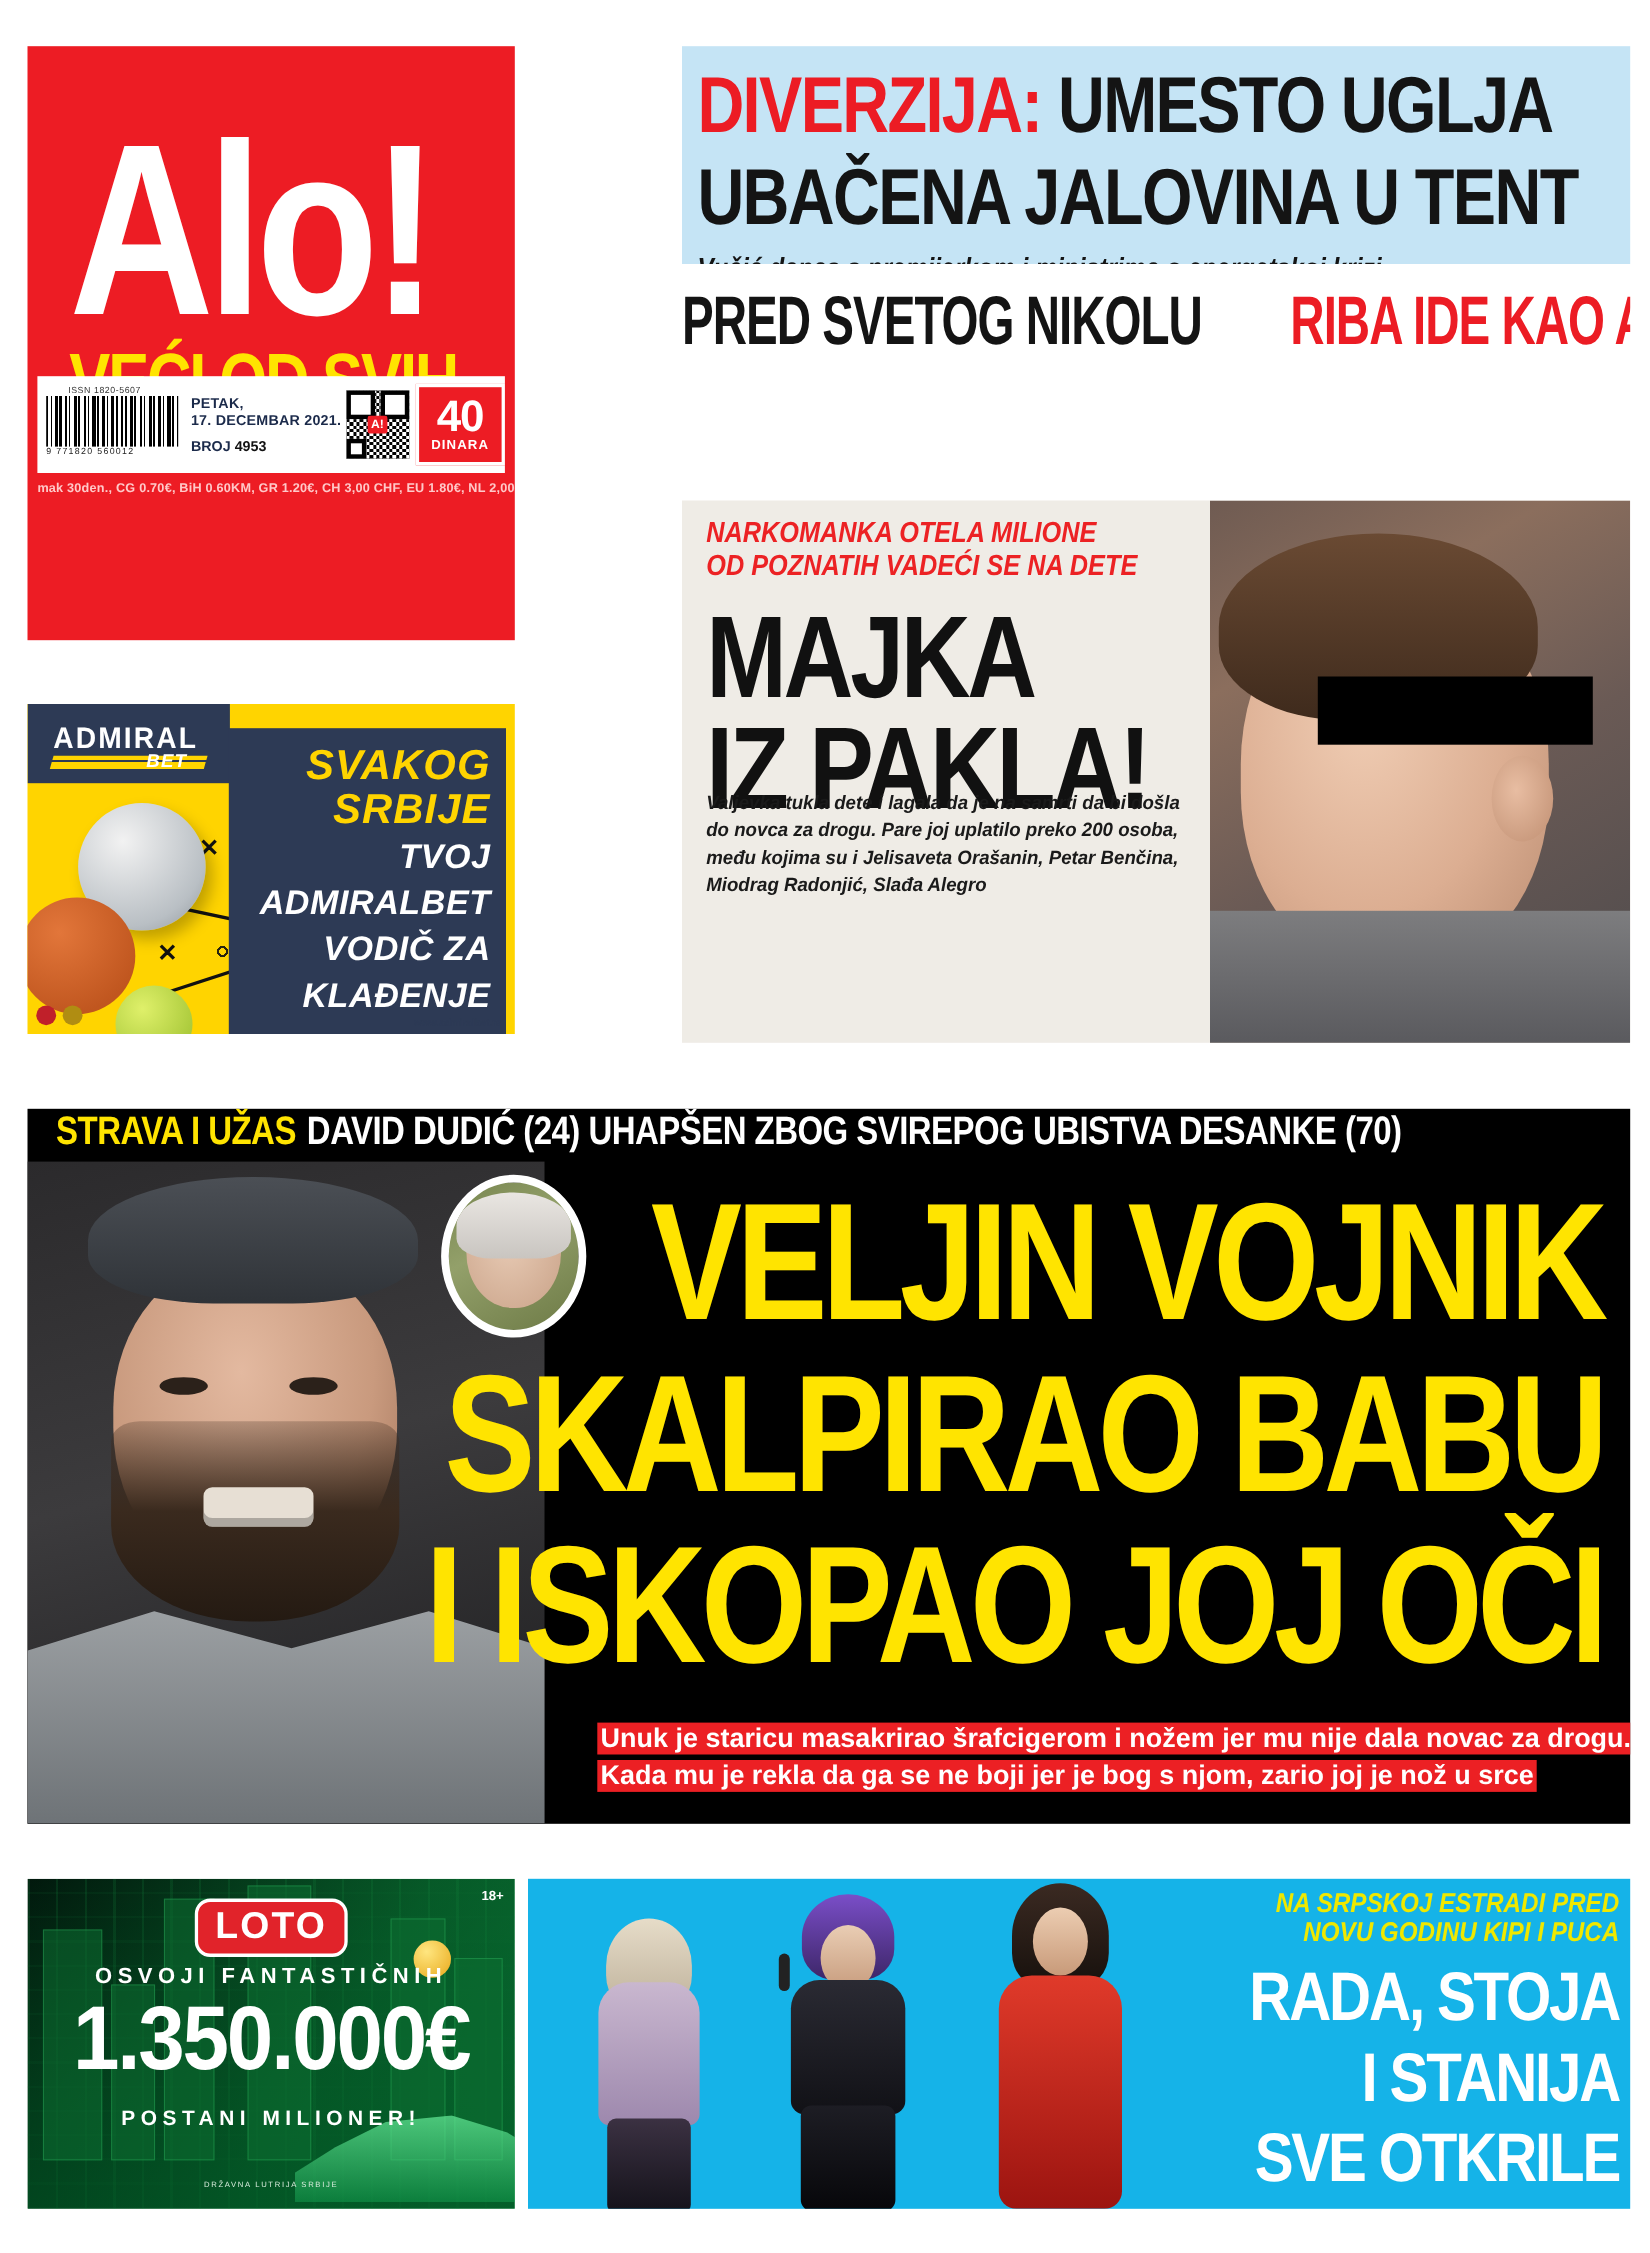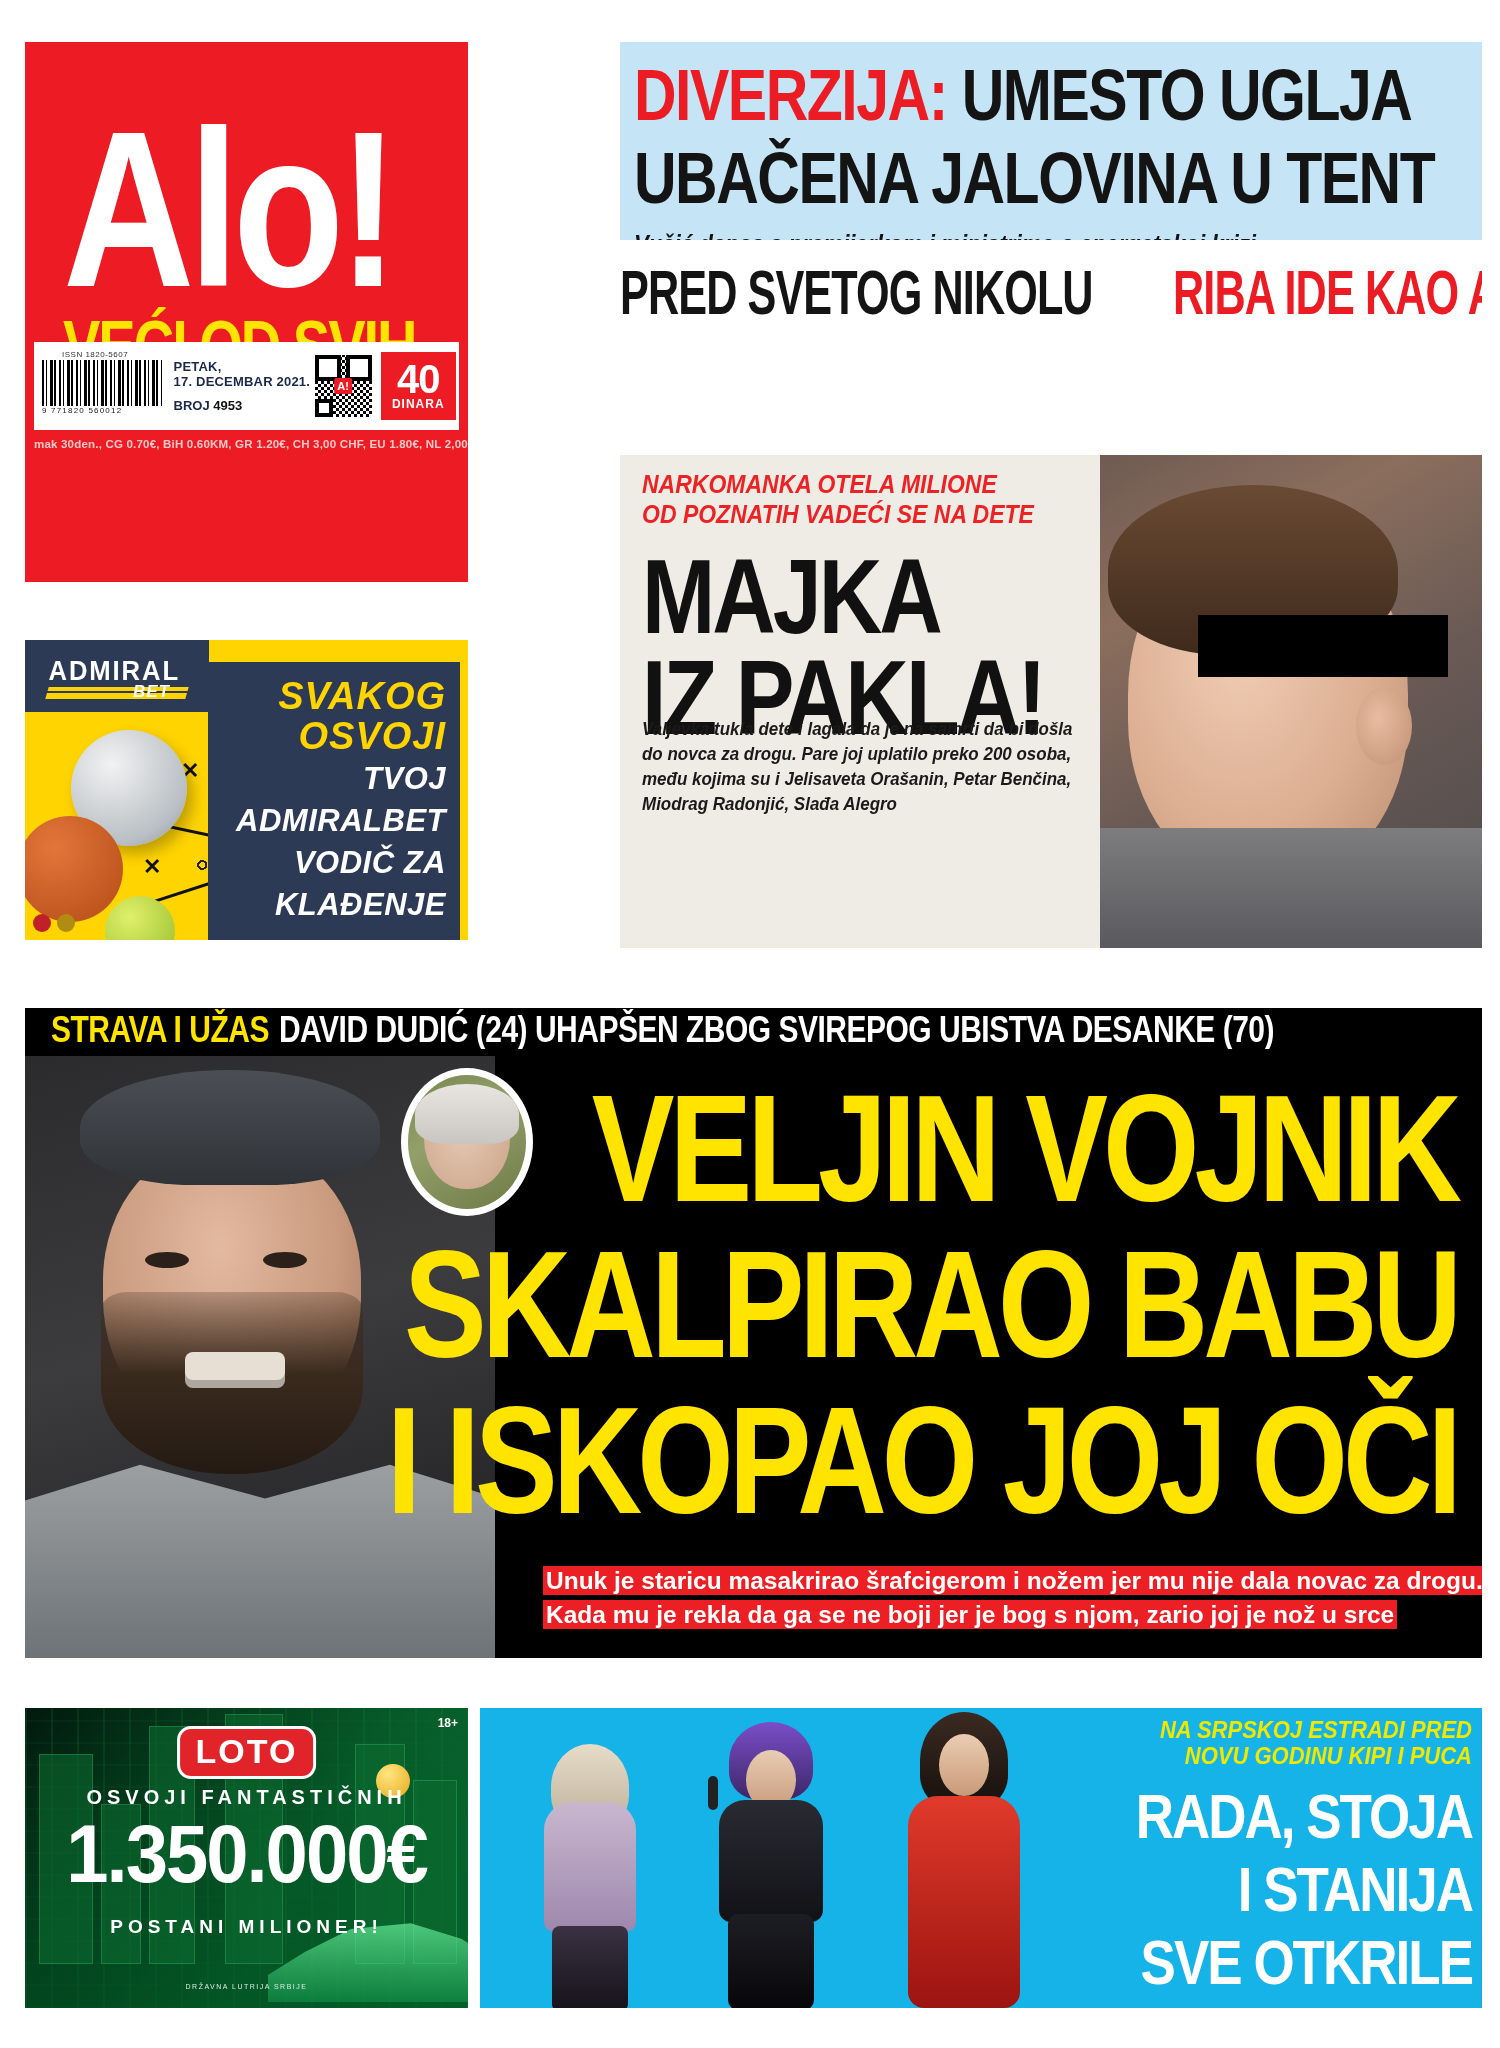--- a/index.html
+++ b/index.html
@@ -437,21 +437,21 @@
     <div class="ball-tennis"></div>
 
     <div class="adm-logobox">
       <div class="adm-logo-a">ADMIRAL</div>
       <div class="adm-logo-bar"></div>
       <div class="adm-logo-b">BET</div>
     </div>
 
     <div class="adm-panel">
       <div class="adm-t1">SVAKOG</div>
-      <div class="adm-t1">OSVOJI</div>
+      <div class="adm-t1">SRBIJE</div>
       <div class="adm-t2">TVOJ</div>
       <div class="adm-t2">ADMIRALBET</div>
       <div class="adm-t2">VODIČ ZA</div>
       <div class="adm-t2">KLAĐENJE</div>
     </div>
 
     <div class="adm-www">www.admiralbet.rs</div>
     <div class="adm-18">
       <div class="c1"></div>
       <div class="c2"></div>

